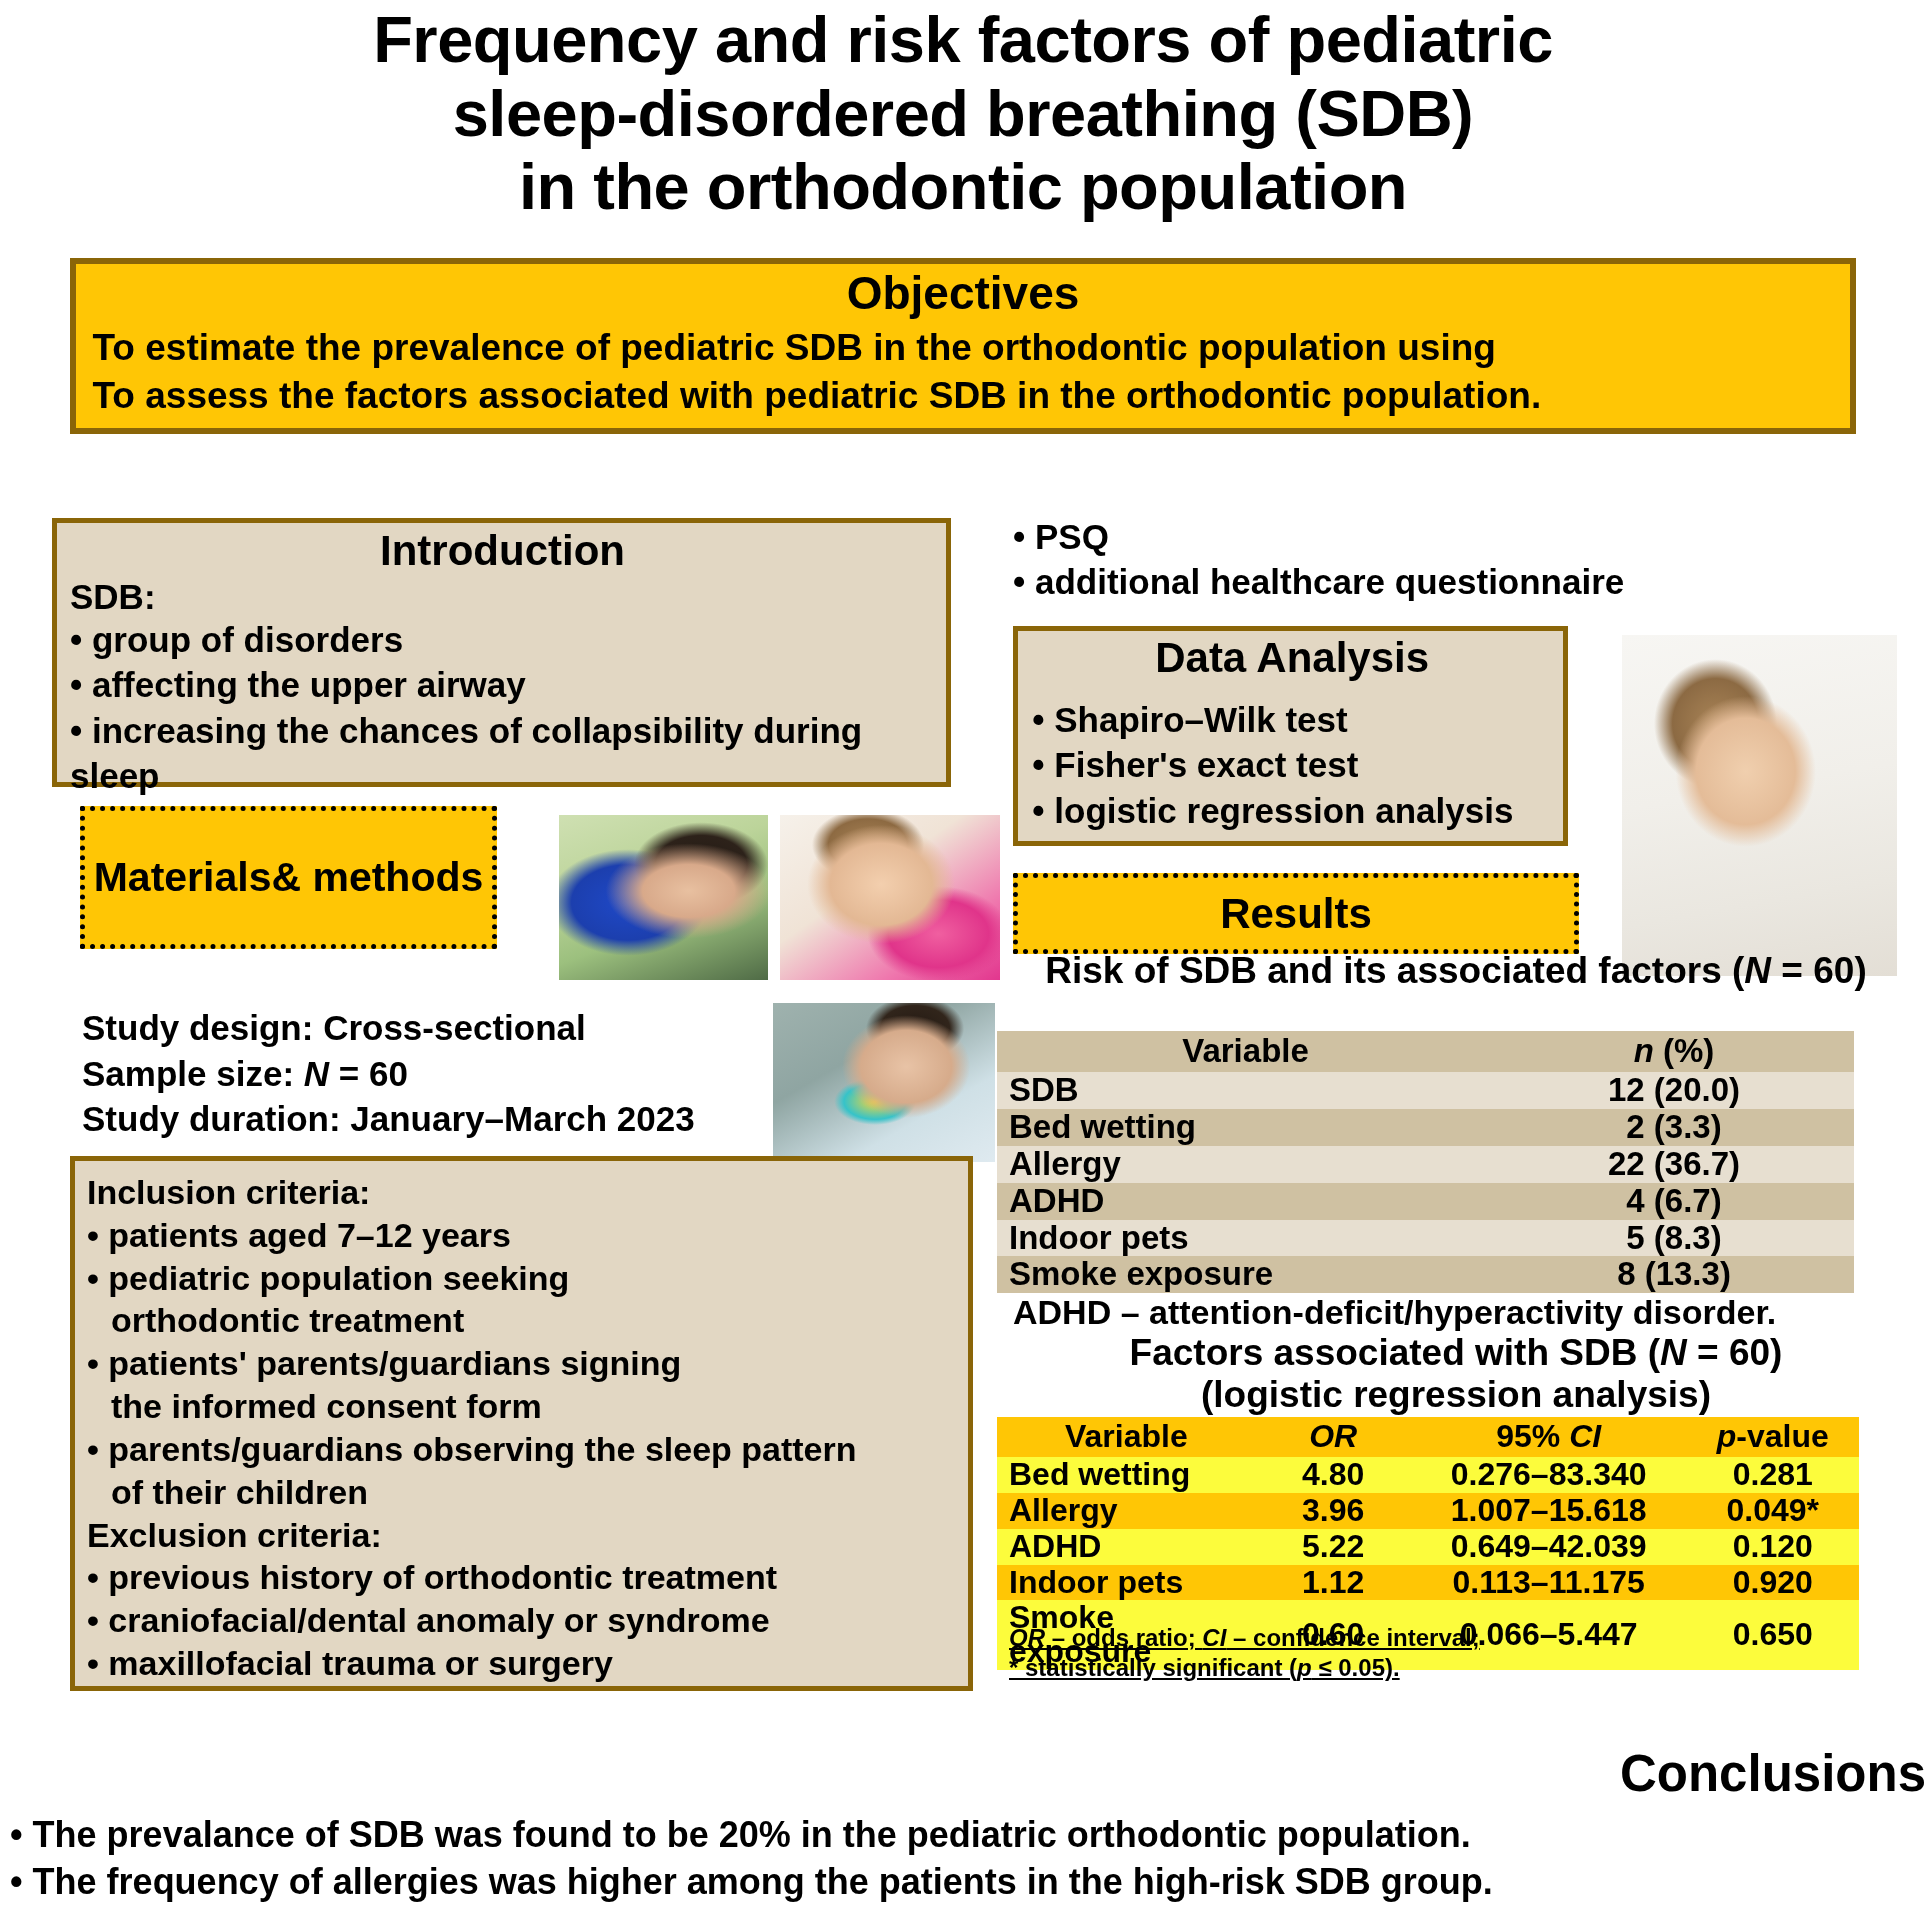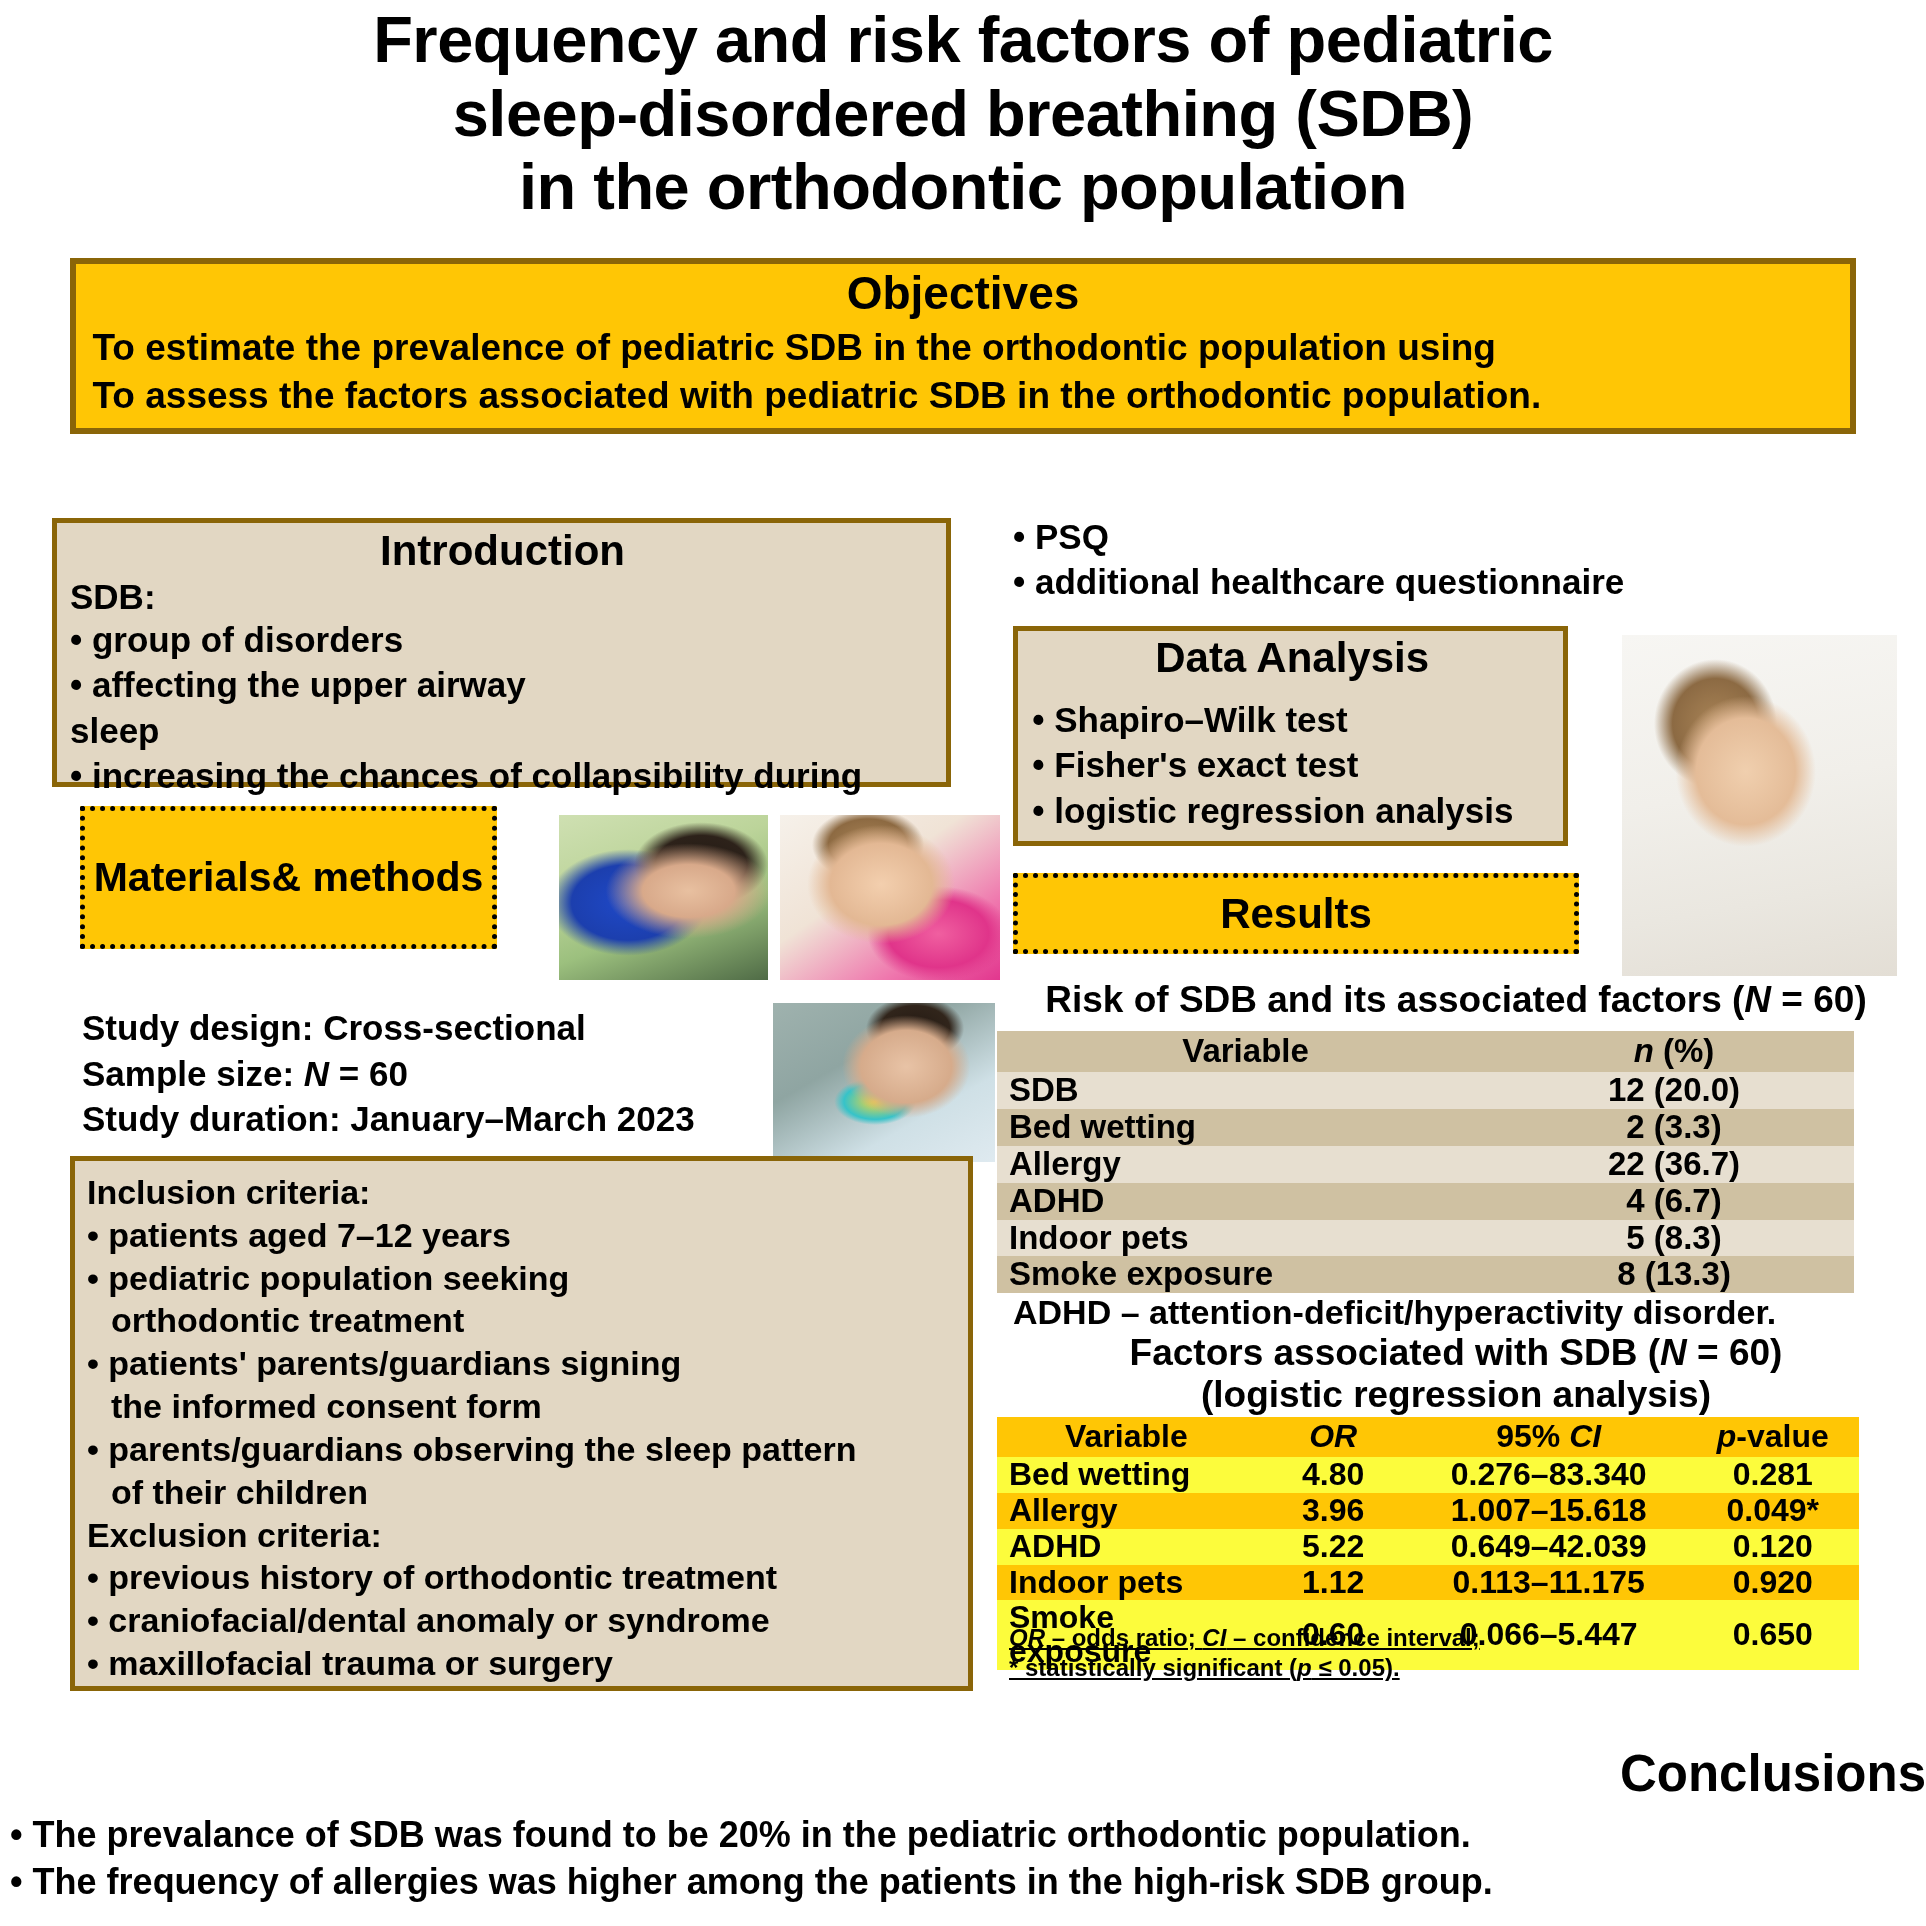--- a/index.html
+++ b/index.html
@@ -224,21 +224,21 @@
     font-weight: bold;
     line-height: 1.26;
   }
   #criteria-box .bul { font-size: 34px; line-height: 1.26; }
   #criteria-box .cont { font-size: 34px; font-weight: bold; line-height: 1.26; padding-left: 24px;}
 
   
   #table1-title {
     position: absolute;
     left: 989px;
-    top: 979px;
+    top: 950px;
     width: 934px;
     text-align: center;
     font-size: 37px;
     font-weight: bold;
     white-space: nowrap;
   }
   table.data-table {
     border-collapse: collapse;
     width: 100%;
     table-layout: fixed;
@@ -346,22 +346,22 @@
     <div class="obj-line">To estimate the prevalence of pediatric SDB in the orthodontic population using</div>
     <div class="obj-line">To assess the factors associated with pediatric SDB in the orthodontic population.</div>
   </div>
 </section>
 
 <section id="introduction-box" class="panel-beige">
   <div class="panel-heading">Introduction</div>
   <div class="sdb-label">SDB:</div>
   <div class="bul">• group of disorders</div>
   <div class="bul">• affecting the upper airway</div>
+  <div class="bul">• increasing the chances of collapsibility during</div>
   <div class="bul">  sleep</div>
-  <div class="bul">• increasing the chances of collapsibility during</div>
 </section>
 
 <section id="materials-box">
   <div class="mm-line">Materials</div>
   <div class="mm-line">&amp; methods</div>
 </section>
 
 <figure class="photo" id="photo-sleeping-girl-green">
   <div class="ph-inner"></div>
 </figure>

